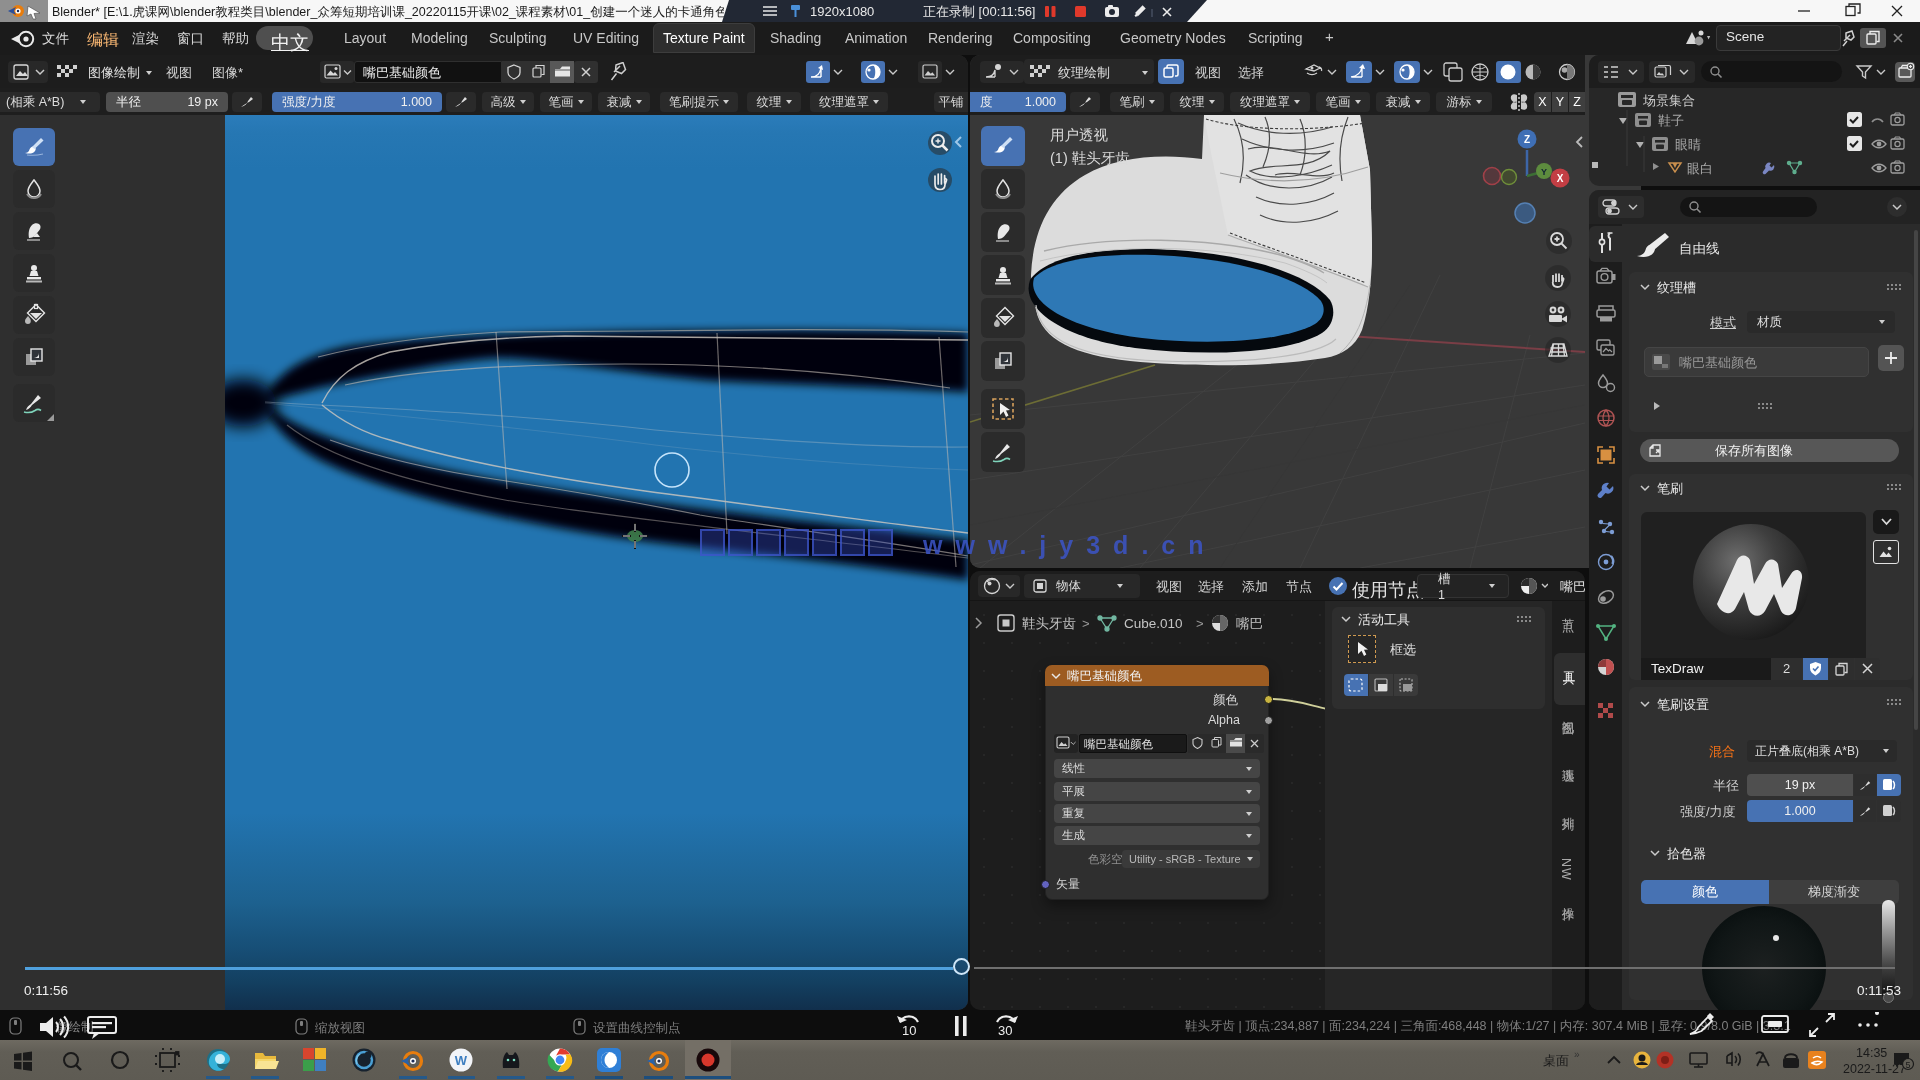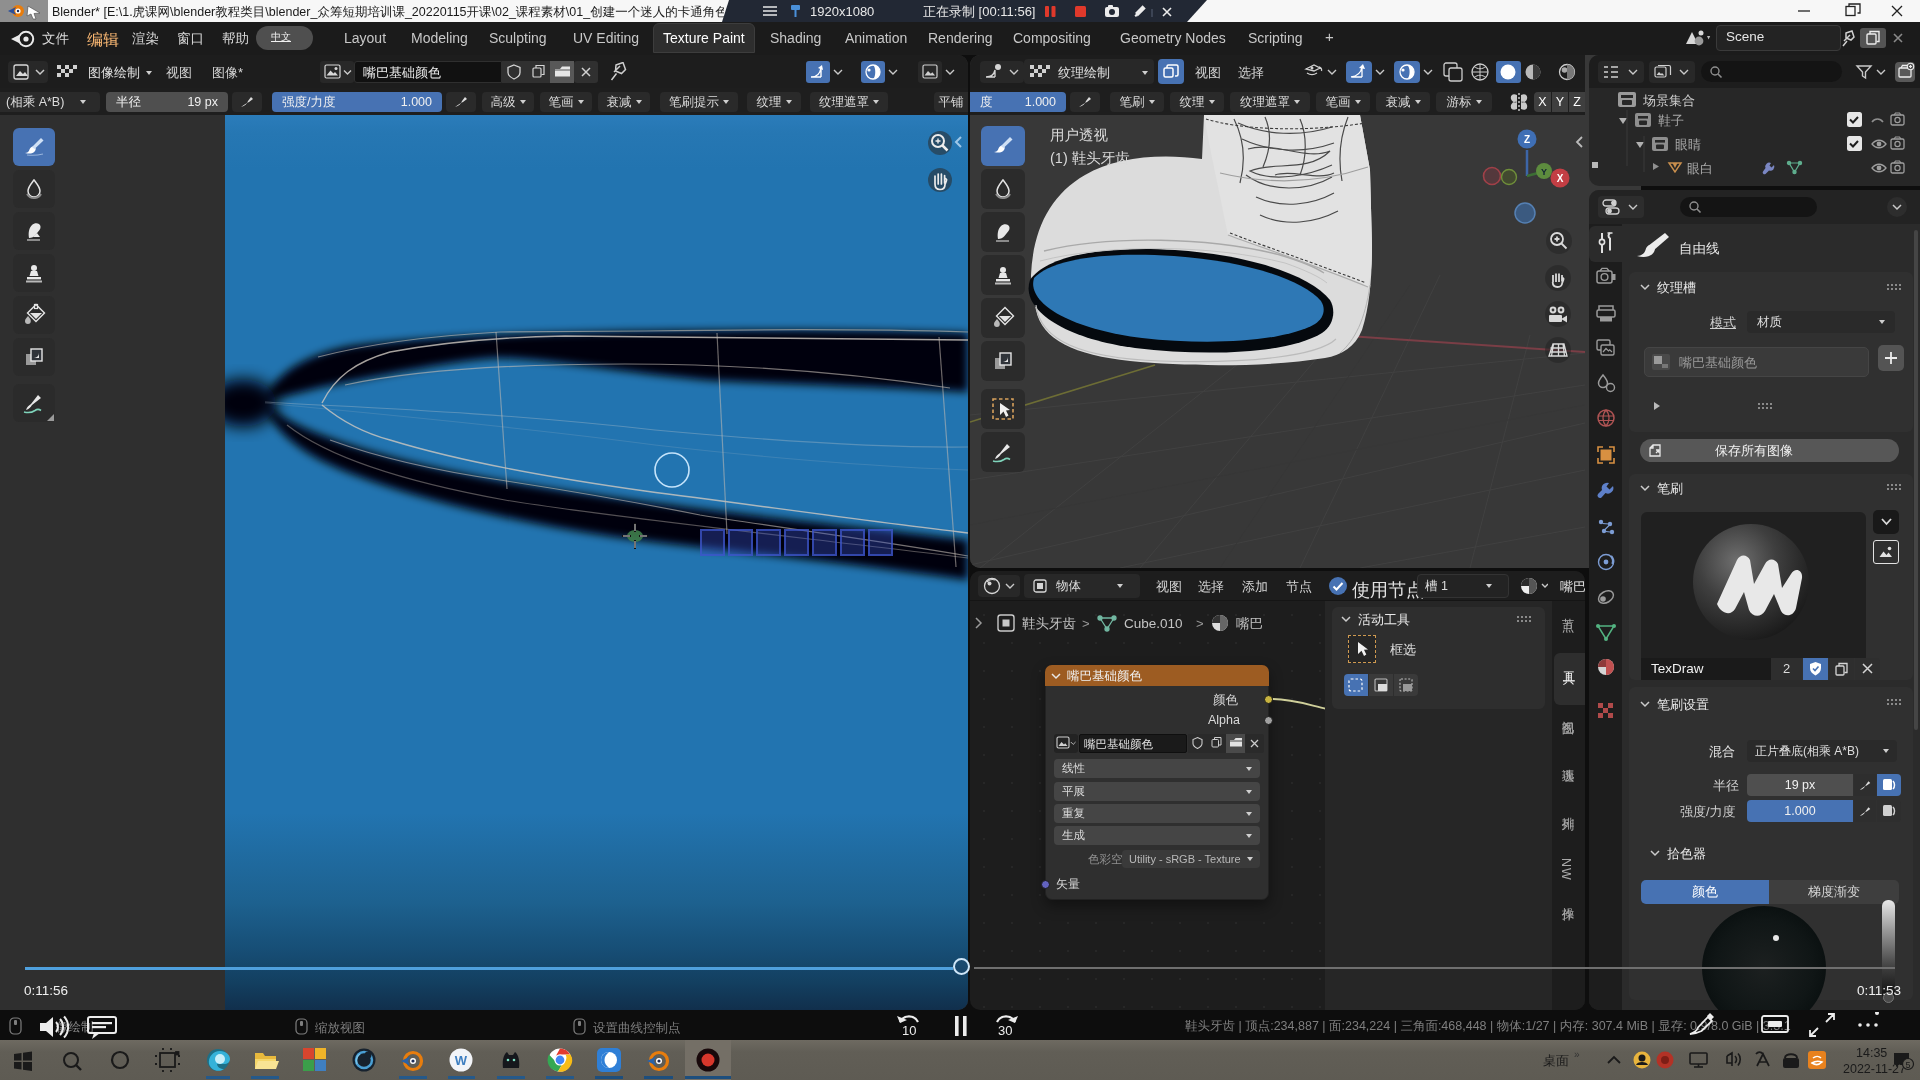--- a/index.html
+++ b/index.html
@@ -68,21 +68,21 @@
   <circle cx="16" cy="10" r="7.2" fill="none" stroke="#e9e9e9" stroke-width="2"></circle>
   <circle cx="16" cy="10" r="2.6" fill="#e9e9e9"></circle>
   <path d="M1 10 L11 5 L9 10 L11 15 Z" fill="#e9e9e9"></path>
 </svg>
 <div class="txt" style="left:42px;top:30px;font-size:13.5px;color:#dadada;">文件</div>
 <div class="txt" style="left:87px;top:30px;font-size:16px;color:#fdba74;">编辑</div>
 <div class="txt" style="left:132px;top:30px;font-size:13.5px;color:#dadada;">渲染</div>
 <div class="txt" style="left:177px;top:30px;font-size:13.5px;color:#dadada;">窗口</div>
 <div class="txt" style="left:222px;top:30px;font-size:13.5px;color:#dadada;">帮助</div>
 <div class="ab" style="left:256px;top:26px;width:57px;height:24px;background:#4f4f4f;border-radius:12px;"></div>
-<div class="txt" style="left:271px;top:30px;font-size:10px;color:#f2f2f2;text-decoration:underline;">中文</div>
+<div class="txt" style="left:271px;top:30px;font-size:19px;color:#f2f2f2;text-decoration:underline;">中文</div>
 <div class="txt" style="left:344px;top:30px;font-size:14px;color:#c8c8c8;">Layout</div>
 <div class="txt" style="left:411px;top:30px;font-size:14px;color:#c8c8c8;">Modeling</div>
 <div class="txt" style="left:489px;top:30px;font-size:14px;color:#c8c8c8;">Sculpting</div>
 <div class="txt" style="left:573px;top:30px;font-size:14px;color:#c8c8c8;">UV Editing</div>
 <div class="ab" style="left:653px;top:23px;width:102px;height:30px;background:#2e2e2e;border:1px solid #3d3d3d;border-radius:6px 6px 0 0;"></div>
 <div class="txt" style="left:663px;top:30px;font-size:14px;color:#fdfdfd;">Texture Paint</div>
 <div class="txt" style="left:770px;top:30px;font-size:14px;color:#c8c8c8;">Shading</div>
 <div class="txt" style="left:845px;top:30px;font-size:14px;color:#c8c8c8;">Animation</div>
 <div class="txt" style="left:928px;top:30px;font-size:14px;color:#c8c8c8;">Rendering</div>
 <div class="txt" style="left:1013px;top:30px;font-size:14px;color:#c8c8c8;">Compositing</div>
@@ -725,21 +725,21 @@
     物体<span class="car" style="margin-left:28px"></span></div>
   <div class="txt" style="left:186px;top:7px;font-size:13px;color:#d4d4d4;">视图</div>
   <div class="txt" style="left:228px;top:7px;font-size:13px;color:#d4d4d4;">选择</div>
   <div class="txt" style="left:272px;top:7px;font-size:13px;color:#d4d4d4;">添加</div>
   <div class="txt" style="left:316px;top:7px;font-size:13px;color:#d4d4d4;">节点</div>
   <svg class="ab" style="left:358px;top:5px" width="20" height="20" viewBox="0 0 20 20">
         <circle cx="10" cy="10" r="9" fill="#4772b3"></circle>
         <path d="M5.5 10.5 l3 3 l6 -6.5" stroke="#fff" stroke-width="2" fill="none"></path>
       </svg>
   <div class="txt" style="left:382px;top:7px;font-size:18px;color:#e2e2e2;">使用节点</div>
-  <div class="dd" style="left:447px;top:3px;width:92px;height:24px;background:#232323;border:1px solid #333;justify-content:flex-start;padding:0 7px;">槽 1<span class="car" style="margin-left:34px"></span></div>
+  <div class="dd" style="left:447px;top:3px;width:92px;height:24px;background:#232323;border:1px solid #333;justify-content:flex-start;padding:0 20px;">槽 1<span class="car" style="margin-left:34px"></span></div>
   <svg class="ab" style="left:548px;top:4px" width="30" height="22" viewBox="0 0 30 22">
         <circle cx="11" cy="11" r="8" fill="#eee"></circle>
         <path d="M11 3 a8 8 0 0 1 0 16 z M3 11 h8 v-8" fill="#555"></path>
         <path d="M11 3 a8 8 0 0 0 -8 8 h8 z" fill="#2b2b2b"></path>
         <path d="M24 9 l3 3 l3 -3" stroke="#c9c9c9" stroke-width="1.4" fill="none"></path>
       </svg>
   <div class="txt" style="left:590px;top:7px;font-size:13px;color:#e0e0e0;">嘴巴</div>
 
   <svg class="ab" style="left:4px;top:40px" width="340" height="24" viewBox="0 0 340 24">
     <path d="M2 7 l5 5 l-5 5" stroke="#999" stroke-width="1.5" fill="none"></path>
@@ -1125,21 +1125,21 @@
         <path d="M1.5 12 l4 -5.5 l3 3.5 l2 -2.5 l3.5 4.5 z" fill="#e2e2e2"></path>
         <circle cx="11.5" cy="3.5" r="1.8" fill="#e2e2e2"></circle>
       </svg>
 
   <div class="ab" style="left:40px;top:497px;width:284px;height:313px;background:#303030;border-radius:6px;"></div>
   <svg class="ab" style="left:50px;top:508px" width="12" height="12" viewBox="0 0 12 12">
         <path d="M2 4 l4 4 l4 -4" stroke="#ccc" stroke-width="1.5" fill="none"></path>
       </svg>
   <div class="txt" style="left:68px;top:506px;font-size:13px;color:#e8e8e8;">笔刷设置</div>
   <div class="dots6" style="left:297px;top:508px;"></div>
-  <div class="txt" style="left:120px;top:553px;font-size:13px;color:#e5e5e5;">混合</div>
+  <div class="txt" style="left:120px;top:553px;font-size:13px;color:#f97316;">混合</div>
   <div class="dd" style="left:158px;top:550px;width:150px;height:22px;background:#2a2a2a;justify-content:space-between;padding:0 8px;font-size:12px;">正片叠底(相乘  A*B)<span class="car"></span></div>
   <div class="txt" style="left:124px;top:587px;font-size:13px;color:#cfcfcf;">半径</div>
   <div class="sl" style="left:158px;top:584px;width:106px;height:22px;background:#4f4f4f;border-radius:4px 0 0 4px;justify-content:center;">19 px</div>
   <div class="dd" style="left:265px;top:584px;width:22px;height:22px;border-radius:0;background:#2e2e2e;">
         <svg width="14" height="13" viewBox="0 0 16 14">
           <path d="M2 12 c4 -1 6 -3 7 -6 l3 -4 l2 2 l-4 3 c-3 1 -5 3 -8 5 z" fill="#ddd"></path>
         </svg>
       </div>
   <div class="ab" style="left:288px;top:584px;width:24px;height:22px;background:#4772b3;border-radius:0 4px 4px 0;"></div>
   <svg class="ab" style="left:293px;top:587px" width="15" height="16" viewBox="0 0 15 16">
@@ -1190,20 +1190,21 @@
 
 <div class="ab" style="left:700px;top:529px;display:flex;gap:3px;opacity:0.9;">
   <div style="width:25px;height:27px;background:rgba(58,80,195,0.42);border:2px solid rgba(62,86,205,0.85);box-sizing:border-box;"></div>
   <div style="width:25px;height:27px;background:rgba(58,80,195,0.42);border:2px solid rgba(62,86,205,0.85);box-sizing:border-box;"></div>
   <div style="width:25px;height:27px;background:rgba(58,80,195,0.42);border:2px solid rgba(62,86,205,0.85);box-sizing:border-box;"></div>
   <div style="width:25px;height:27px;background:rgba(58,80,195,0.42);border:2px solid rgba(62,86,205,0.85);box-sizing:border-box;"></div>
   <div style="width:25px;height:27px;background:rgba(58,80,195,0.42);border:2px solid rgba(62,86,205,0.85);box-sizing:border-box;"></div>
   <div style="width:25px;height:27px;background:rgba(58,80,195,0.42);border:2px solid rgba(62,86,205,0.85);box-sizing:border-box;"></div>
   <div style="width:25px;height:27px;background:rgba(58,80,195,0.42);border:2px solid rgba(62,86,205,0.85);box-sizing:border-box;"></div>
 </div>
+<div class="txt" style="left:923px;top:531px;font-size:25px;font-weight:bold;color:#3c55c8;opacity:0.85;letter-spacing:13px;">www.jy3d.cn</div>
 
 <svg class="ab" style="left:38px;top:1014px" width="80" height="26" viewBox="0 0 80 26">
   <path d="M2 9 h6 l7 -6 v20 l-7 -6 H2 z" fill="#ececec"></path>
   <path d="M18 8 c2.5 2.5 2.5 7.5 0 10 M22 5 c4 4 4 12 0 16 M26 2.5 c5.5 5.5 5.5 15.5 0 21" stroke="#ececec" stroke-width="2" fill="none"></path>
   <rect x="50" y="3" width="28" height="16" rx="2" fill="none" stroke="#ececec" stroke-width="2"></rect>
   <path d="M56 19 l-2 6 l8 -6 z" fill="#ececec"></path>
       <rect x="54" y="8" width="20" height="2.2" fill="#ececec"></rect>
       <rect x="54" y="12" width="14" height="2.2" fill="#ececec"></rect>
 </svg>
 

